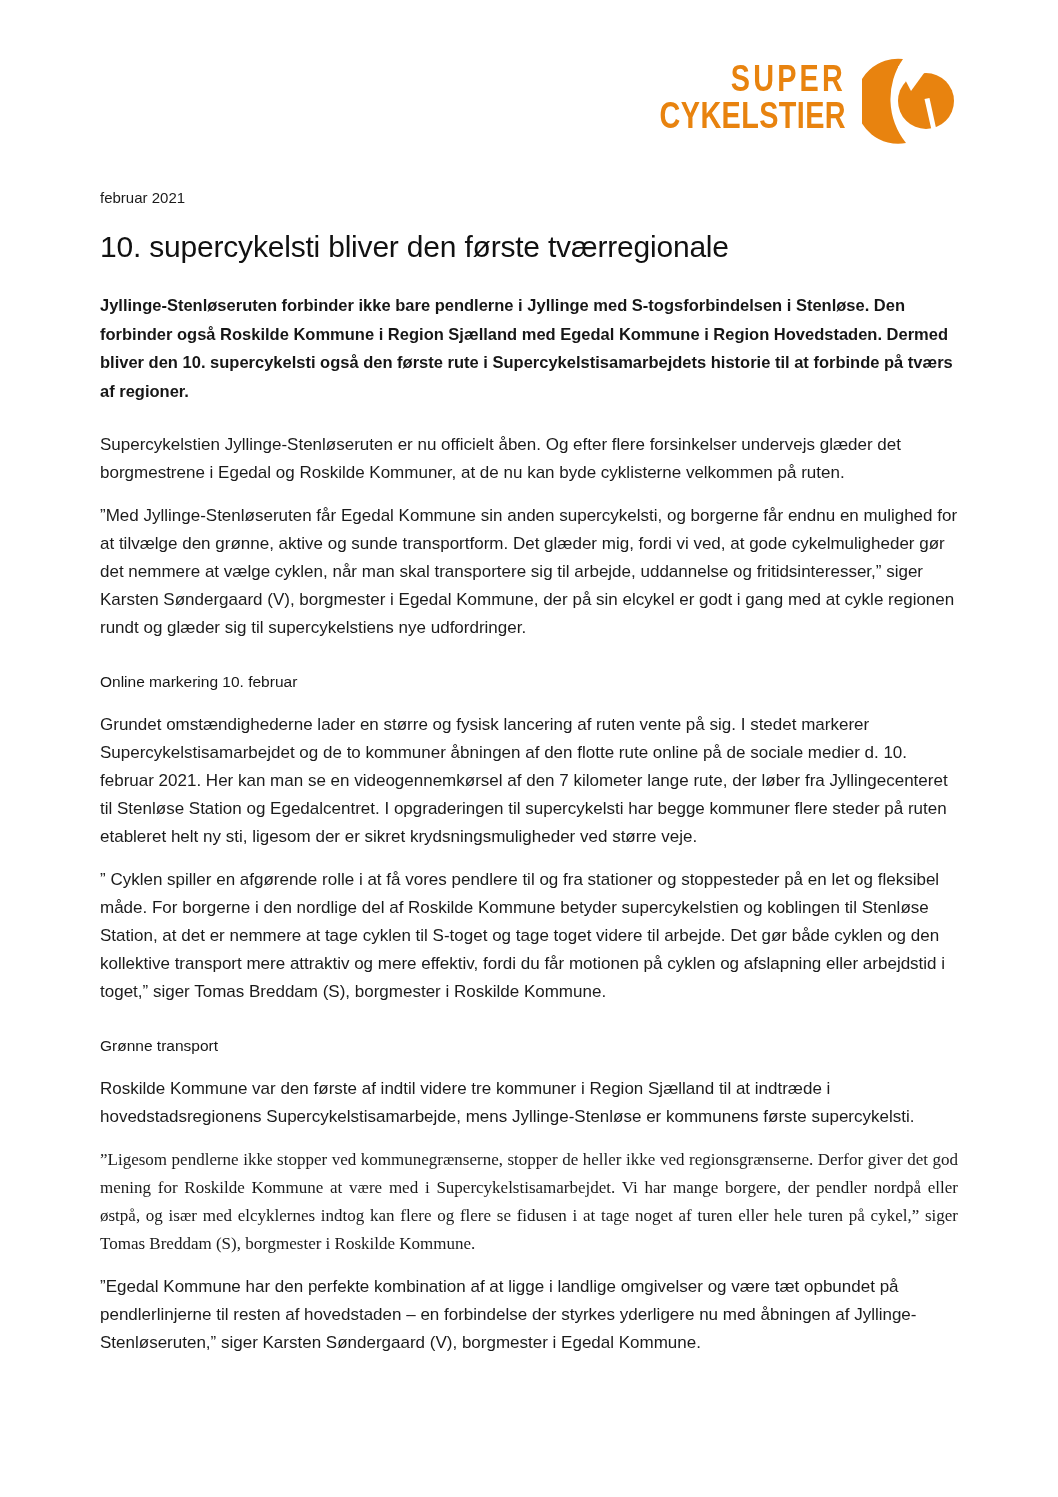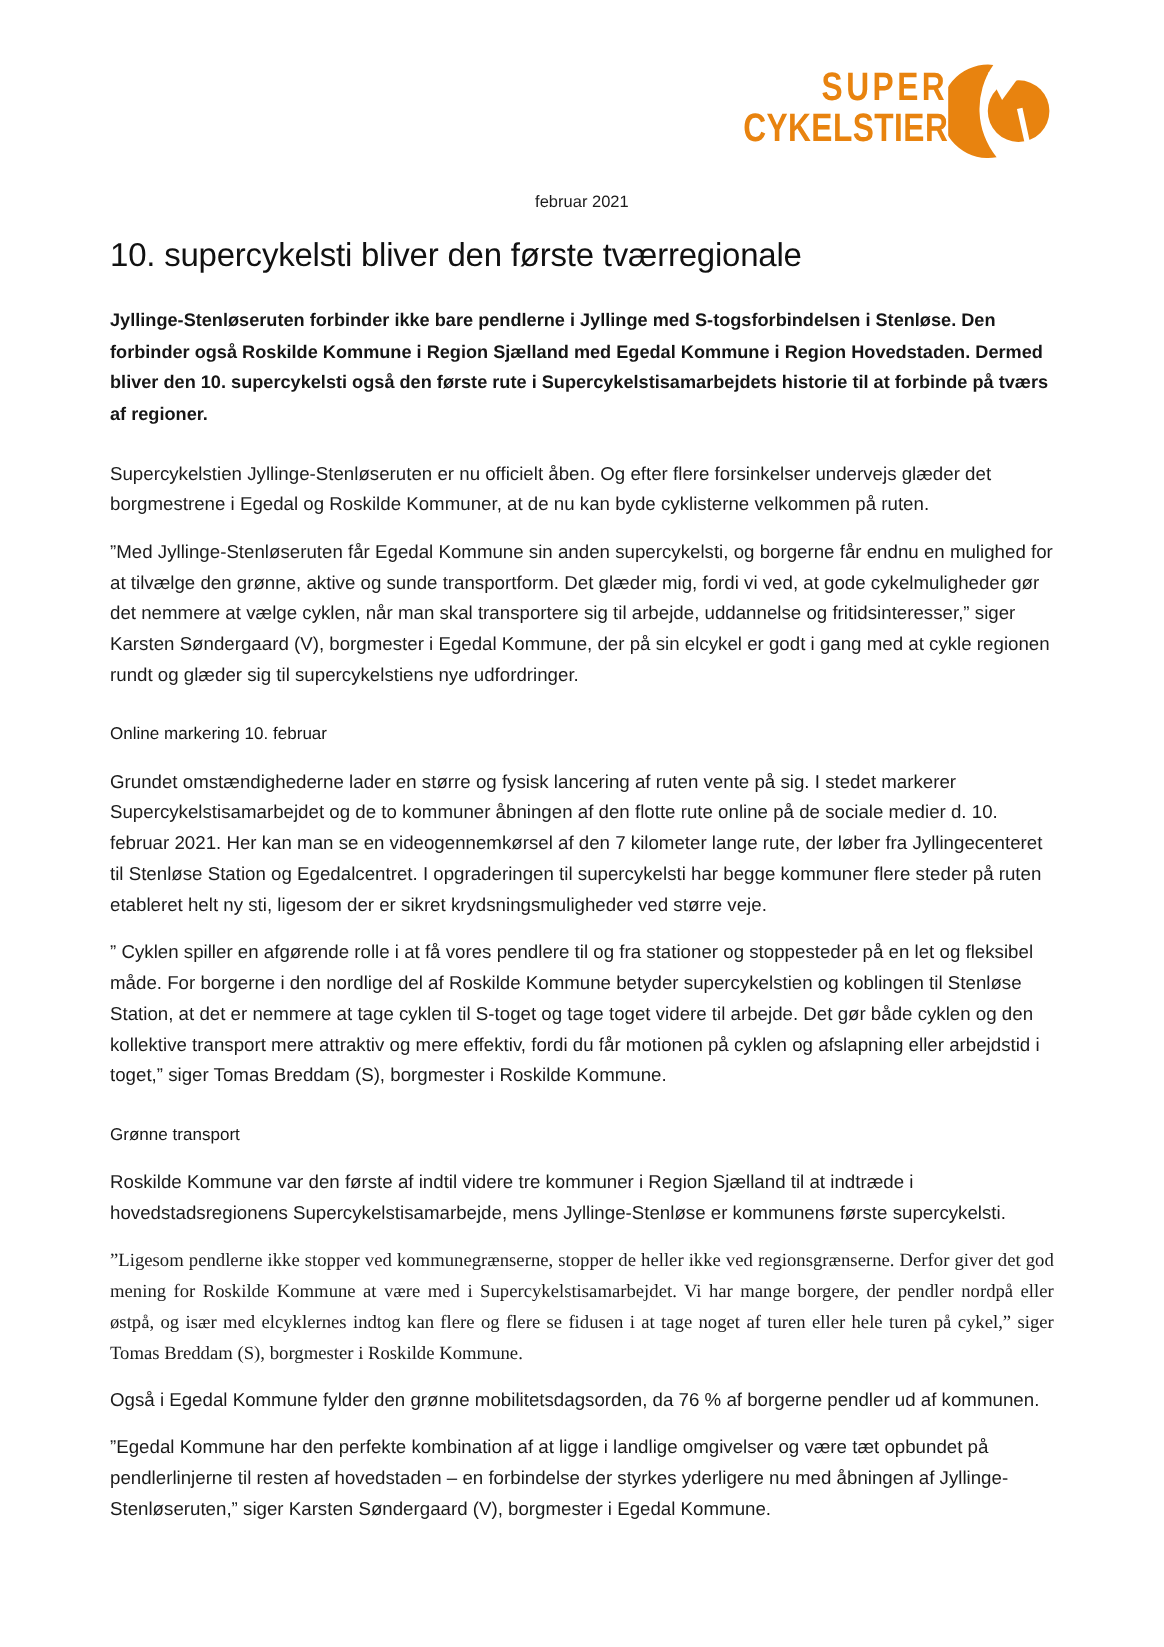--- a/index.html
+++ b/index.html
@@ -17,44 +17,44 @@
       padding: 58px 100px 40px 100px;
       font-family: "Liberation Sans", sans-serif;
       color: #1b1b1b;
     }
     
     .header { width: 100%; }
     .logo-row {
       display: flex;
       justify-content: flex-end;
       align-items: flex-start;
-      gap: 0;
+      gap: 16px;
       height: 88px;
     }
     .logo-wordmark {
       display: flex;
       flex-direction: column;
       align-items: flex-end;
       font-weight: 700;
       font-size: 36px;
       line-height: 37px;
       color: #E8830F;
       transform: scaleX(0.80);
       transform-origin: 100% 0;
       white-space: nowrap;
       margin-top: 2px;
     }
     .logo-line1 { letter-spacing: 4px; }
     .logo-line2 { letter-spacing: 0.5px; }
     .logo-icon svg { display: block; height: 86px; width: auto; }
     .date-row {
-      text-align: center;
+      text-align: left;
       font-size: 15px;
       line-height: 20px;
-      margin-top: 28px;
+      margin-top: 42px;
       color: #1b1b1b;
     }
     
     h1.headline {
       font-size: 30px;
       line-height: 38px;
       font-weight: 400;
       color: #111;
       letter-spacing: -0.2px;
       margin: 20px 0 0 0;
@@ -121,18 +121,17 @@
     <p class="body-p">Grundet omstændighederne lader en større og fysisk lancering af ruten vente på sig. I stedet markerer Supercykelstisamarbejdet og de to kommuner åbningen af den flotte rute online på de sociale medier d. 10. februar 2021. Her kan man se en videogennemkørsel af den 7 kilometer lange rute, der løber fra Jyllingecenteret til Stenløse Station og Egedalcentret. I opgraderingen til supercykelsti har begge kommuner flere steder på ruten etableret helt ny sti, ligesom der er sikret krydsningsmuligheder ved større veje.</p>
 
     <p class="body-p">” Cyklen spiller en afgørende rolle i at få vores pendlere til og fra stationer og stoppesteder på en let og fleksibel måde. For borgerne i den nordlige del af Roskilde Kommune betyder supercykelstien og koblingen til Stenløse Station, at det er nemmere at tage cyklen til S-toget og tage toget videre til arbejde. Det gør både cyklen og den kollektive transport mere attraktiv og mere effektiv, fordi du får motionen på cyklen og afslapning eller arbejdstid i toget,” siger Tomas Breddam (S), borgmester i Roskilde Kommune.</p>
 
     <h2 class="section-heading">Grønne transport</h2>
 
     <p class="body-p">Roskilde Kommune var den første af indtil videre tre kommuner i Region Sjælland til at indtræde i hovedstadsregionens Supercykelstisamarbejde, mens Jyllinge-Stenløse er kommunens første supercykelsti.</p>
 
     <p class="body-p justified">”Ligesom pendlerne ikke stopper ved kommunegrænserne, stopper de heller ikke ved regionsgrænserne. Derfor giver det god mening for Roskilde Kommune at være med i Supercykelstisamarbejdet. Vi har mange borgere, der pendler nordpå eller østpå, og især med elcyklernes indtog kan flere og flere se fidusen i at tage noget af turen eller hele turen på cykel,” siger Tomas Breddam (S), borgmester i Roskilde Kommune.</p>
 
-    <p class="body-p">Også i Egedal Kommune fylder den grønne mobilitetsdagsorden, da 76 % af borgerne pendler ud af kommunen.</p>
 
     <p class="body-p">”Egedal Kommune har den perfekte kombination af at ligge i landlige omgivelser og være tæt opbundet på pendlerlinjerne til resten af hovedstaden – en forbindelse der styrkes yderligere nu med åbningen af Jyllinge-Stenløseruten,” siger Karsten Søndergaard (V), borgmester i Egedal Kommune.</p>
   </main>
 
 </div>
 
 </body></html>

